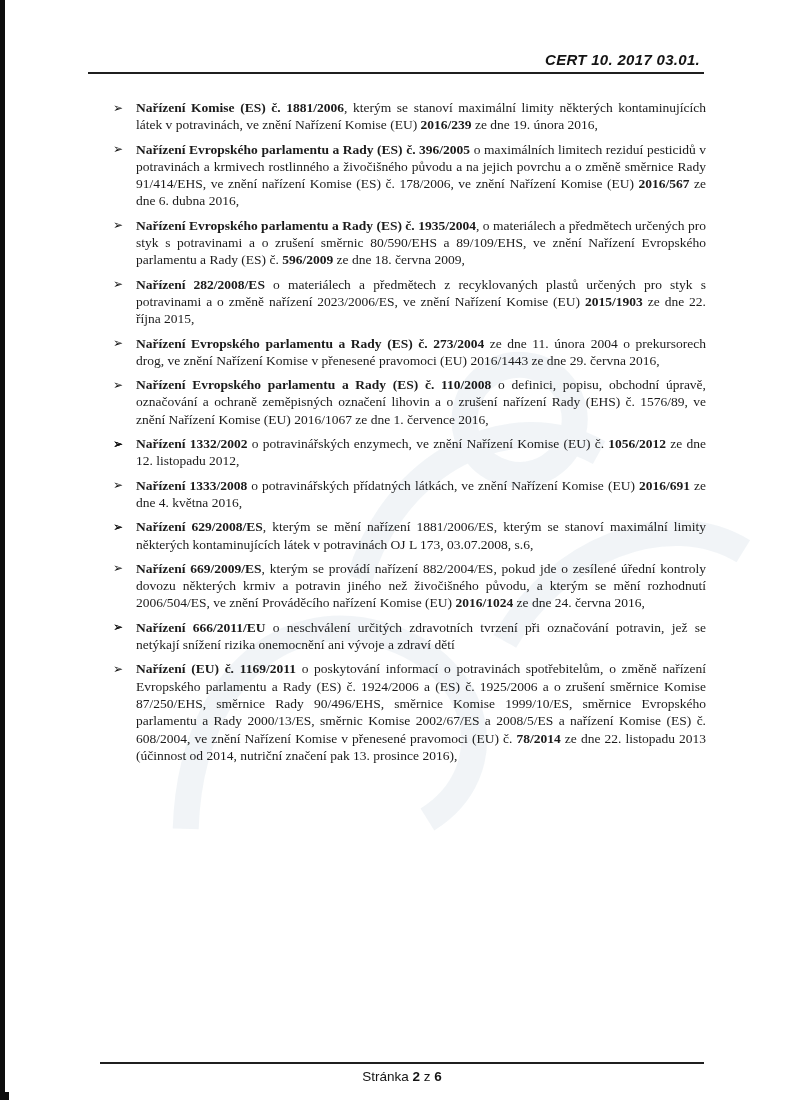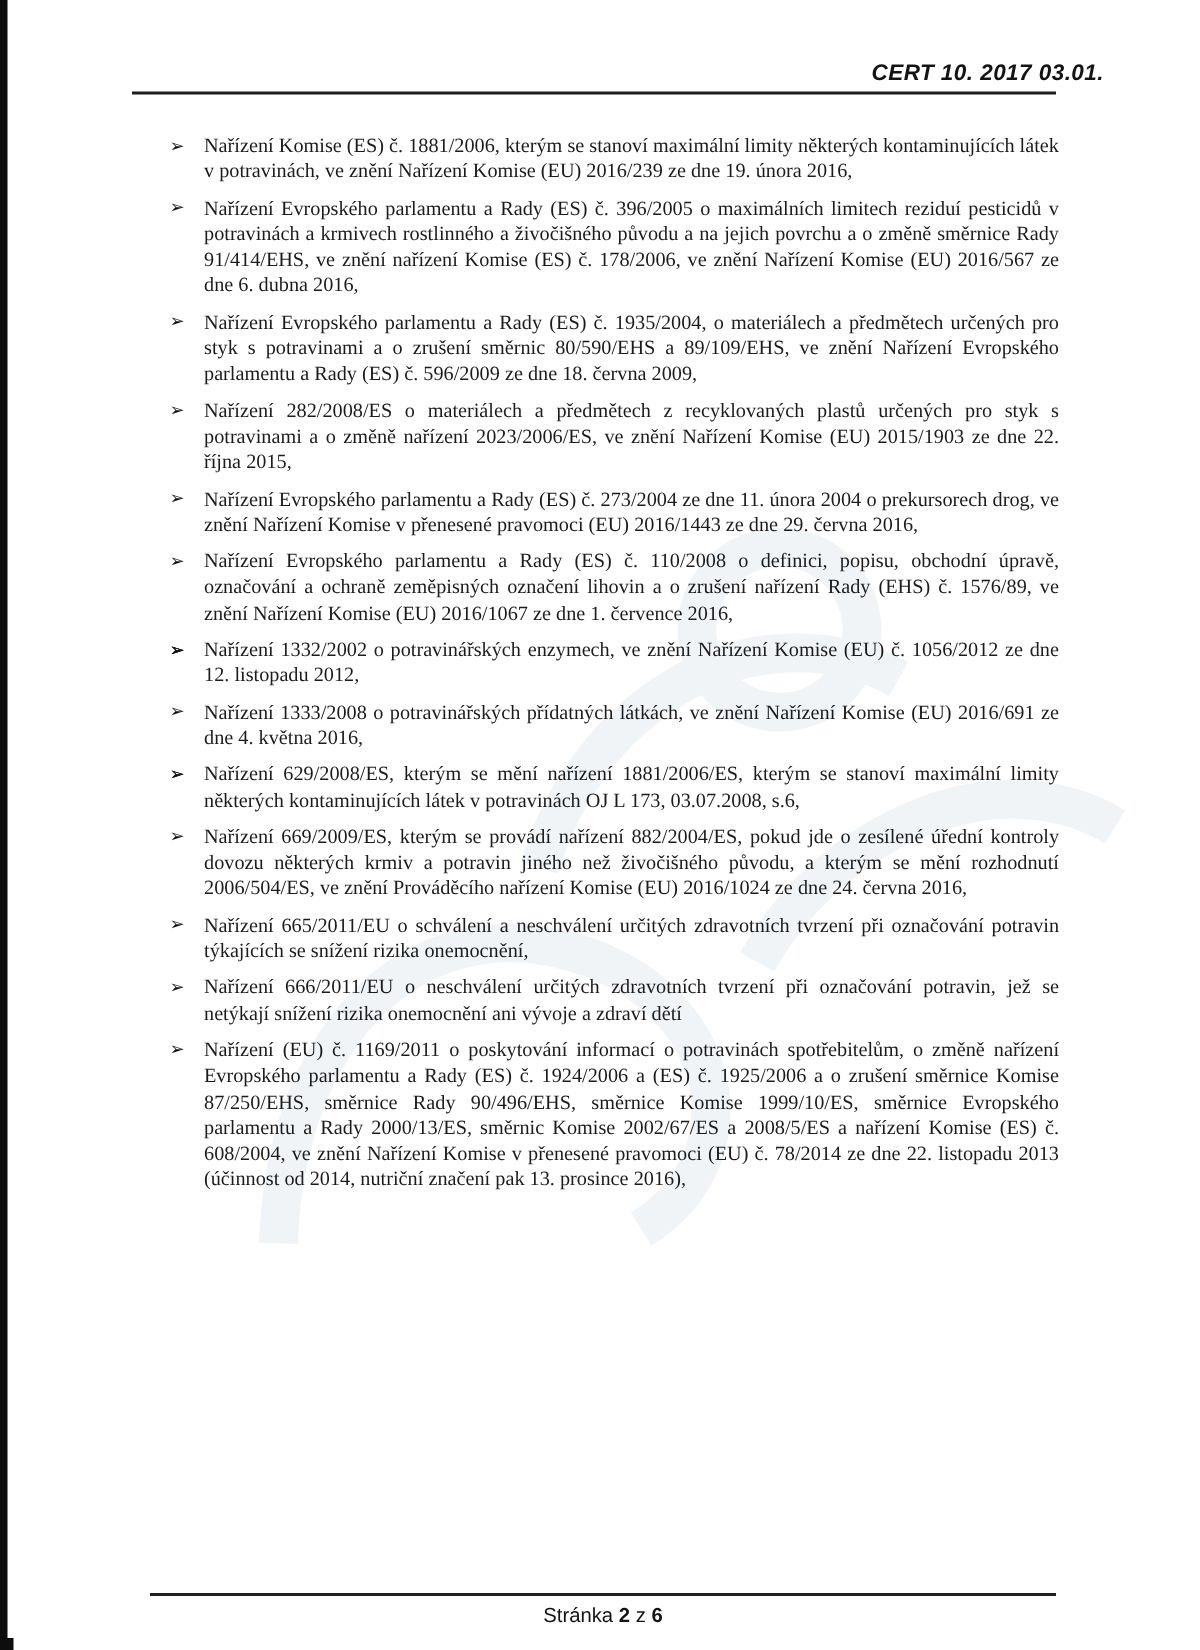--- a/index.html
+++ b/index.html
@@ -23,27 +23,28 @@
   }
   
   .watermark {
     position: absolute; left: 40px; top: 250px; width: 760px; height: 700px;
     opacity: 0.14; pointer-events: none;
   }
   
   .header {
     padding-top: 40px;
     text-align: right;
-    padding-right: 64px;
+    padding-right: 100px;
     font-family: "Liberation Sans", "DejaVu Sans", sans-serif;
     font-weight: 700;
     font-style: italic;
     font-size: 15px;
     color: #141414;
     letter-spacing: 0.3px;
+    margin-top: 11px;
   }
   .header-rule {
     margin: 4px 0 0 88px;
     width: 616px;
     border-top: 2px solid #1f1f1f;
   }
   
   .reg-list {
     list-style: none;
     margin: 25px 94px 0 113px;
@@ -57,21 +58,21 @@
     margin-bottom: 7px;
     text-align: justify;
   }
   .reg-list .marker {
     position: absolute;
     left: 0; top: 0.5px;
     font-size: 12px;
     color: #111;
     font-family: "DejaVu Sans", sans-serif;
   }
-  .reg-list .b { font-weight: 400; }
+  .reg-list .b { font-weight: 700; }
   
   .footer {
     position: absolute;
     left: 100px; top: 1062px;
     width: 604px;
     border-top: 2px solid #1f1f1f;
     text-align: center;
     padding-top: 5px;
     font-family: "Liberation Sans", "DejaVu Sans", sans-serif;
     font-size: 13.5px;
@@ -108,21 +109,21 @@
       <li><span class="marker">➢</span><span><span class="b">Nařízení 282/2008/ES</span><span> o materiálech a předmětech z recyklovaných plastů určených pro styk s potravinami a o změně nařízení 2023/2006/ES, ve znění Nařízení Komise (EU) </span><span class="b">2015/1903</span><span> ze dne 22. října 2015,</span></span></li>
       <li><span class="marker">➢</span><span><span class="b">Nařízení Evropského parlamentu a Rady (ES) č. 273/2004</span><span> ze dne 11. února 2004 o prekursorech drog, ve znění Nařízení Komise v přenesené pravomoci (EU) 2016/1443 ze dne 29. června 2016,</span></span></li>
       <li><span class="marker">➢</span><span><span class="b">Nařízení Evropského parlamentu a Rady (ES) č. 110/2008</span><span> o definici, popisu, obchodní úpravě, označování a ochraně zeměpisných označení lihovin a o zrušení nařízení Rady (EHS) č. 1576/89, ve znění Nařízení Komise (EU) 2016/1067 ze dne 1. července 2016,</span></span></li>
       <li><span class="marker">➢</span></li>
       <li><span class="marker">➢</span></li>
       <li><span class="marker">➢</span><span><span class="b">Nařízení 1332/2002</span><span> o potravinářských enzymech, ve znění Nařízení Komise (EU) č. </span><span class="b">1056/2012</span><span> ze dne 12. listopadu 2012,</span></span></li>
       <li><span class="marker">➢</span><span><span class="b">Nařízení 1333/2008</span><span> o potravinářských přídatných látkách, ve znění Nařízení Komise (EU) </span><span class="b">2016/691</span><span> ze dne 4. května 2016,</span></span></li>
       <li><span class="marker">➢</span></li>
       <li><span class="marker">➢</span><span><span class="b">Nařízení 629/2008/ES</span><span>, kterým se mění nařízení 1881/2006/ES, kterým se stanoví maximální limity některých kontaminujících látek v potravinách  OJ L 173, 03.07.2008, s.6,</span></span></li>
       <li><span class="marker">➢</span><span><span class="b">Nařízení 669/2009/ES</span><span>, kterým se provádí nařízení 882/2004/ES, pokud jde o zesílené úřední kontroly dovozu některých krmiv a potravin jiného než živočišného původu, a kterým se mění rozhodnutí 2006/504/ES, ve znění Prováděcího nařízení Komise (EU) </span><span class="b">2016/1024</span><span> ze dne 24. června 2016,</span></span></li>
-      <li><span class="marker">➢</span><span><span class="b">Nařízení 665/2011/EU</span><span> o schválení a neschválení určitých zdravotních tvrzení při označování potravin týkajících se snížení rizika onemocnění,</span></span></li>
+      <li><span class="marker">➢</span></li>
       <li><span class="marker">➢</span><span><span class="b">Nařízení 666/2011/EU</span><span> o neschválení určitých zdravotních tvrzení při označování potravin, jež se netýkají snížení rizika onemocnění ani vývoje a zdraví dětí</span></span></li>
       <li><span class="marker">➢</span><span><span class="b">Nařízení (EU) č. 1169/2011</span><span>  o poskytování informací o potravinách spotřebitelům, o změně nařízení Evropského parlamentu a Rady (ES) č. 1924/2006 a (ES) č. 1925/2006 a o zrušení směrnice Komise 87/250/EHS, směrnice Rady 90/496/EHS, směrnice Komise 1999/10/ES, směrnice Evropského parlamentu a Rady 2000/13/ES, směrnic Komise 2002/67/ES a 2008/5/ES a nařízení Komise (ES) č. 608/2004, ve znění Nařízení Komise v přenesené pravomoci (EU) č. </span><span class="b">78/2014</span><span> ze dne 22. listopadu 2013 (účinnost od 2014, nutriční značení pak 13. prosince 2016),</span></span></li>
     </ul>
 
   <div class="footer">
     <span>Stránka</span><span> </span><span class="b">2</span><span> </span><span>z</span><span> </span><span class="b">6</span>
   </div>
 
 </div>
 

